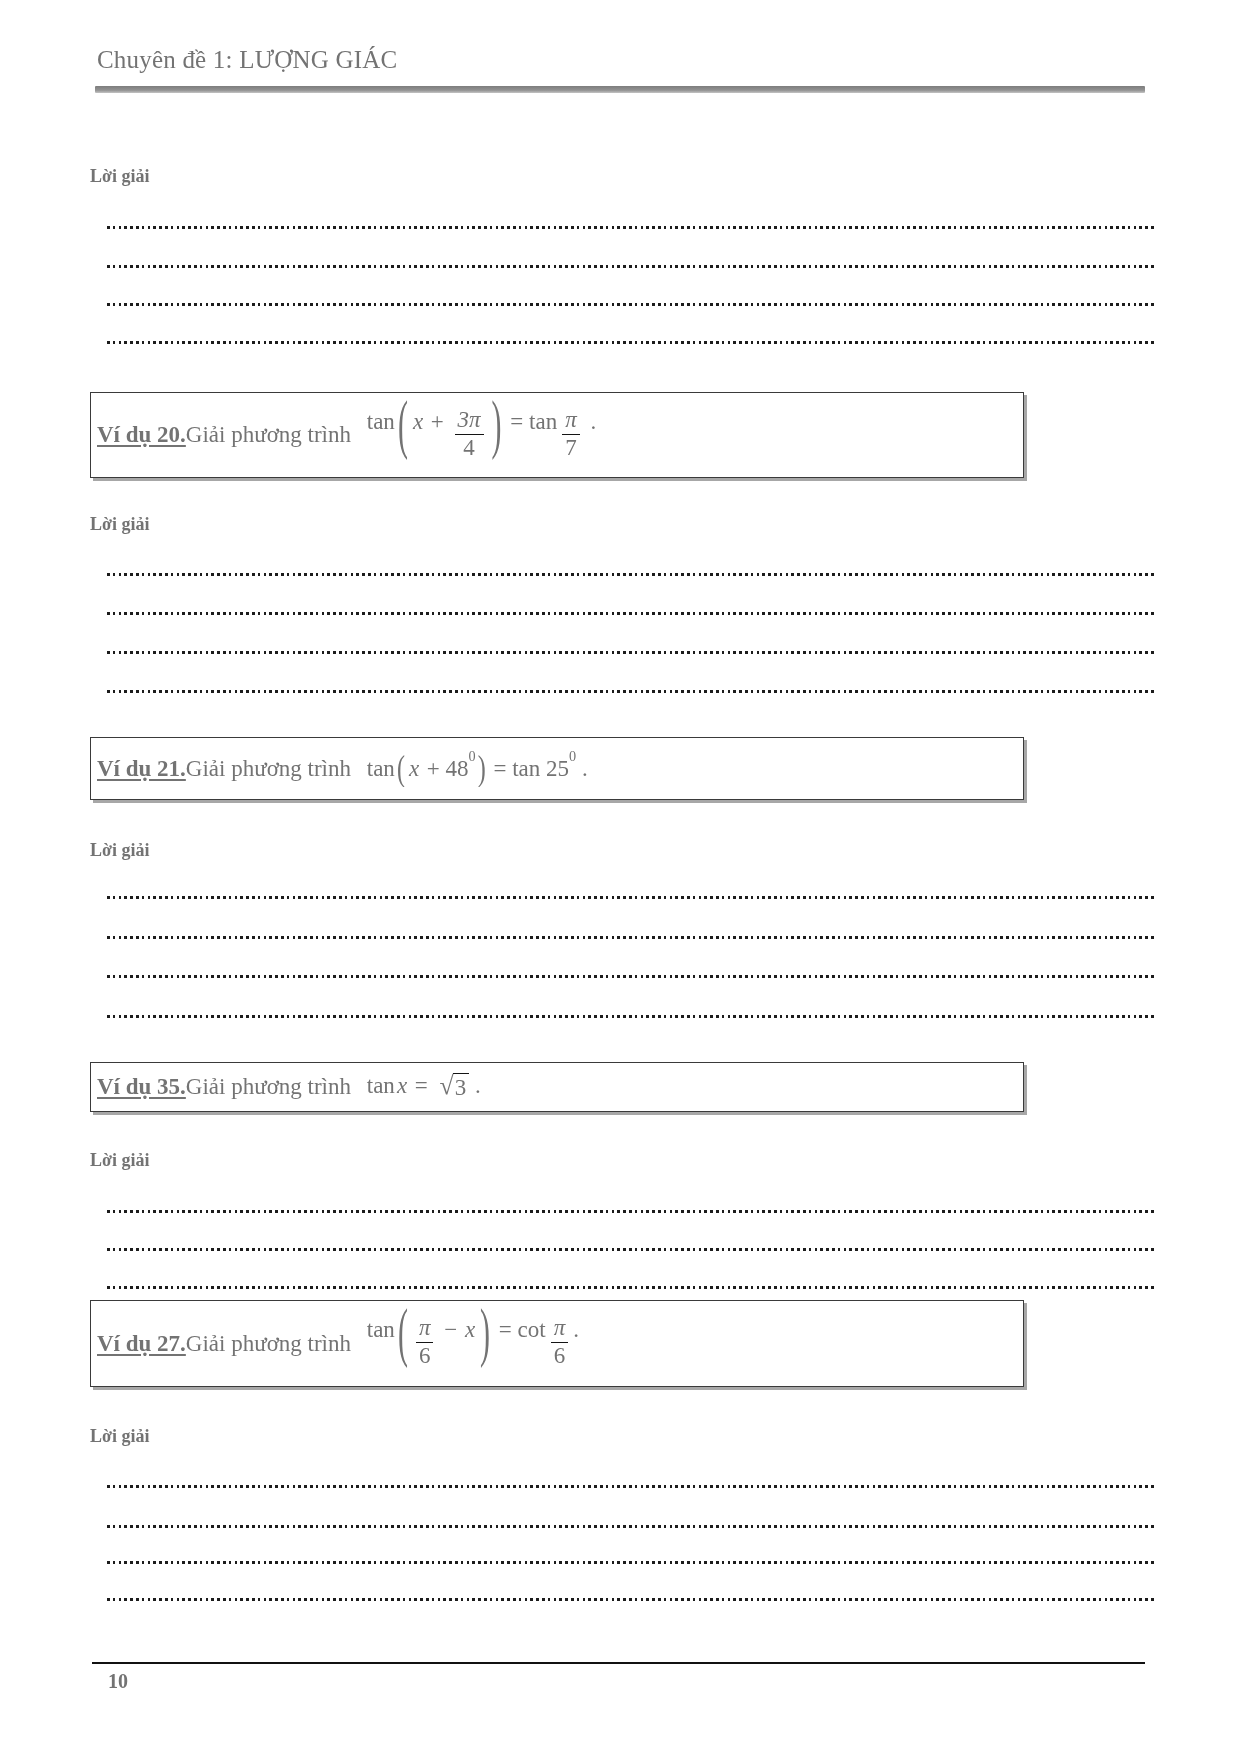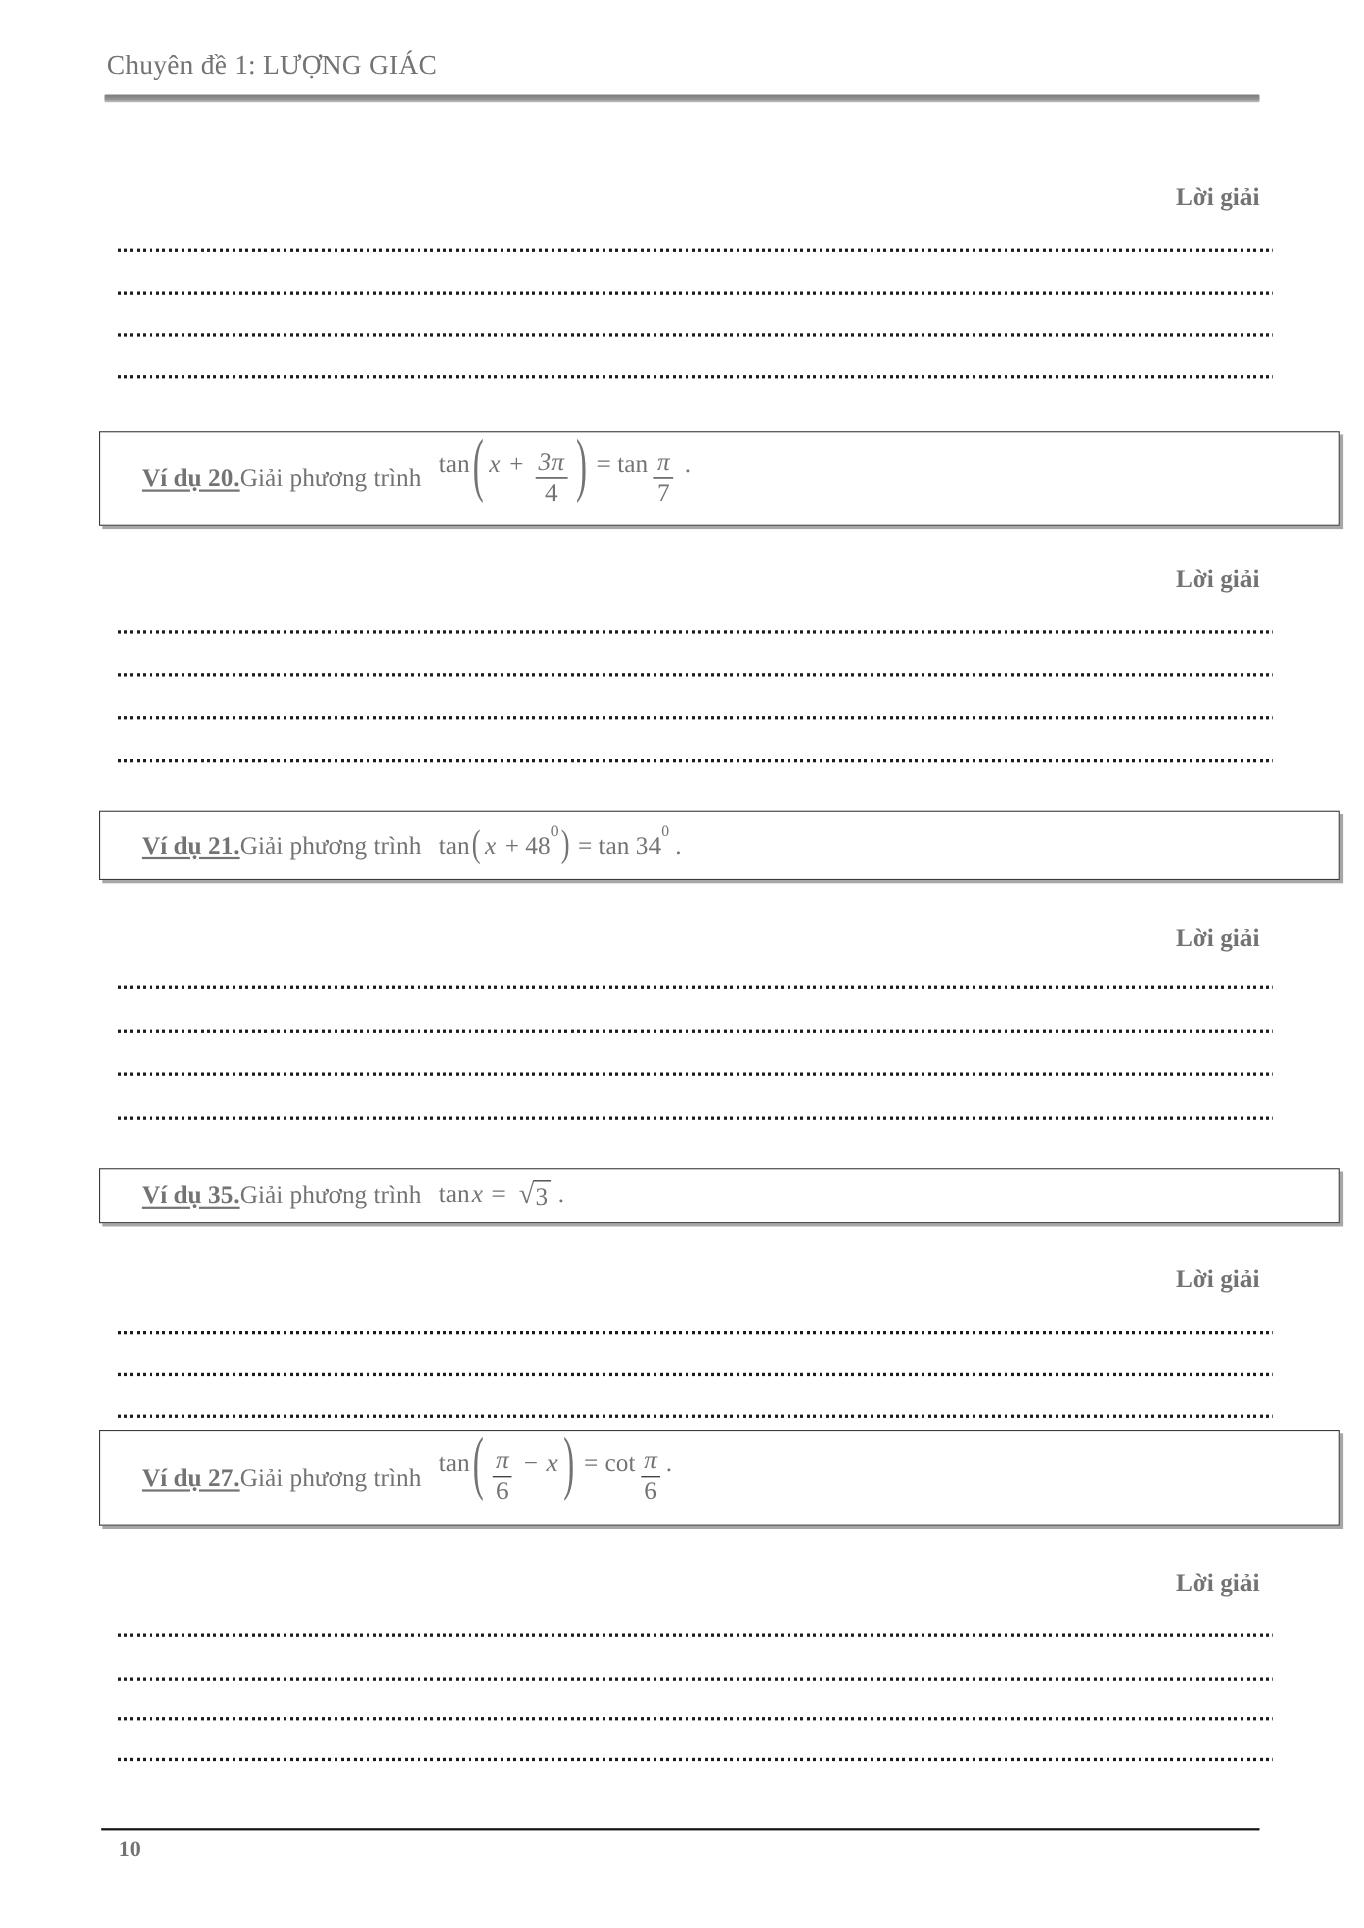--- a/index.html
+++ b/index.html
@@ -10,32 +10,32 @@
   }
   .header-title {
     position:absolute; left:97px; top:46px; font-size:25px; letter-spacing:.2px;
   }
   .header-rule {
     position:absolute; left:95px; top:86px; width:1050px; height:7px;
     background:linear-gradient(to bottom,#7d7d7d 0%,#929292 60%,#c4c4c4 100%);
     border-radius:1px;
   }
   .sol-heading {
-    position:absolute; left:90px; width:1055px; text-align:right;
-    font-size:23px; font-weight:bold;
+    position:absolute; left:90px; width:1055px; text-align:left;
+    font-size:18px; font-weight:bold;
   }
   .dots {
     position:absolute; left:107px; width:1050px; height:3px;
     background-image:repeating-linear-gradient(90deg,#1c1c1c 0 2.6px,transparent 2.6px 5.8px);
   }
   .ex-box {
-    position:absolute; left:90px; width:1128px; box-sizing:border-box;
+    position:absolute; left:90px; width:934px; box-sizing:border-box;
     border:1.6px solid #3a3a3a; background:#ffffff;
     box-shadow:3px 3px 0 #a7a7a7;
-    display:flex; align-items:center; padding-left:38px;
+    display:flex; align-items:center; padding-left:6px;
     font-size:23px;
   }
   .ex-label {
     font-weight:bold; text-decoration:underline; text-underline-offset:3px;
     white-space:pre;
   }
   .ex-prompt { white-space:pre; }
   .formula { display:inline-flex; align-items:flex-start; margin-left:10px; white-space:pre; }
   .fn { font-style:normal; }
   .mvar { font-style:italic; padding:0 2px; }
@@ -99,21 +99,21 @@
   <div class="ex-box" style="top:737px;height:63px">
     <span class="ex-label">Ví dụ 21.</span>
       <span class="ex-prompt">Giải phương trình </span>
     <span class="formula">
       <span class="fn">tan</span>
       <span class="paren-md">(</span>
       <span class="mvar">x</span>
       <span> + 48</span>
       <sup class="deg">0</sup>
       <span class="paren-md">)</span>
-      <span> = tan 34</span>
+      <span> = tan 25</span>
       <sup class="deg">0</sup>
       <span> .</span>
     </span>
   </div>
 
   <div class="sol-heading" style="top:840px">Lời giải</div>
   <div class="dots" style="top:896px"></div>
   <div class="dots" style="top:936px"></div>
   <div class="dots" style="top:975px"></div>
   <div class="dots" style="top:1015px"></div>

